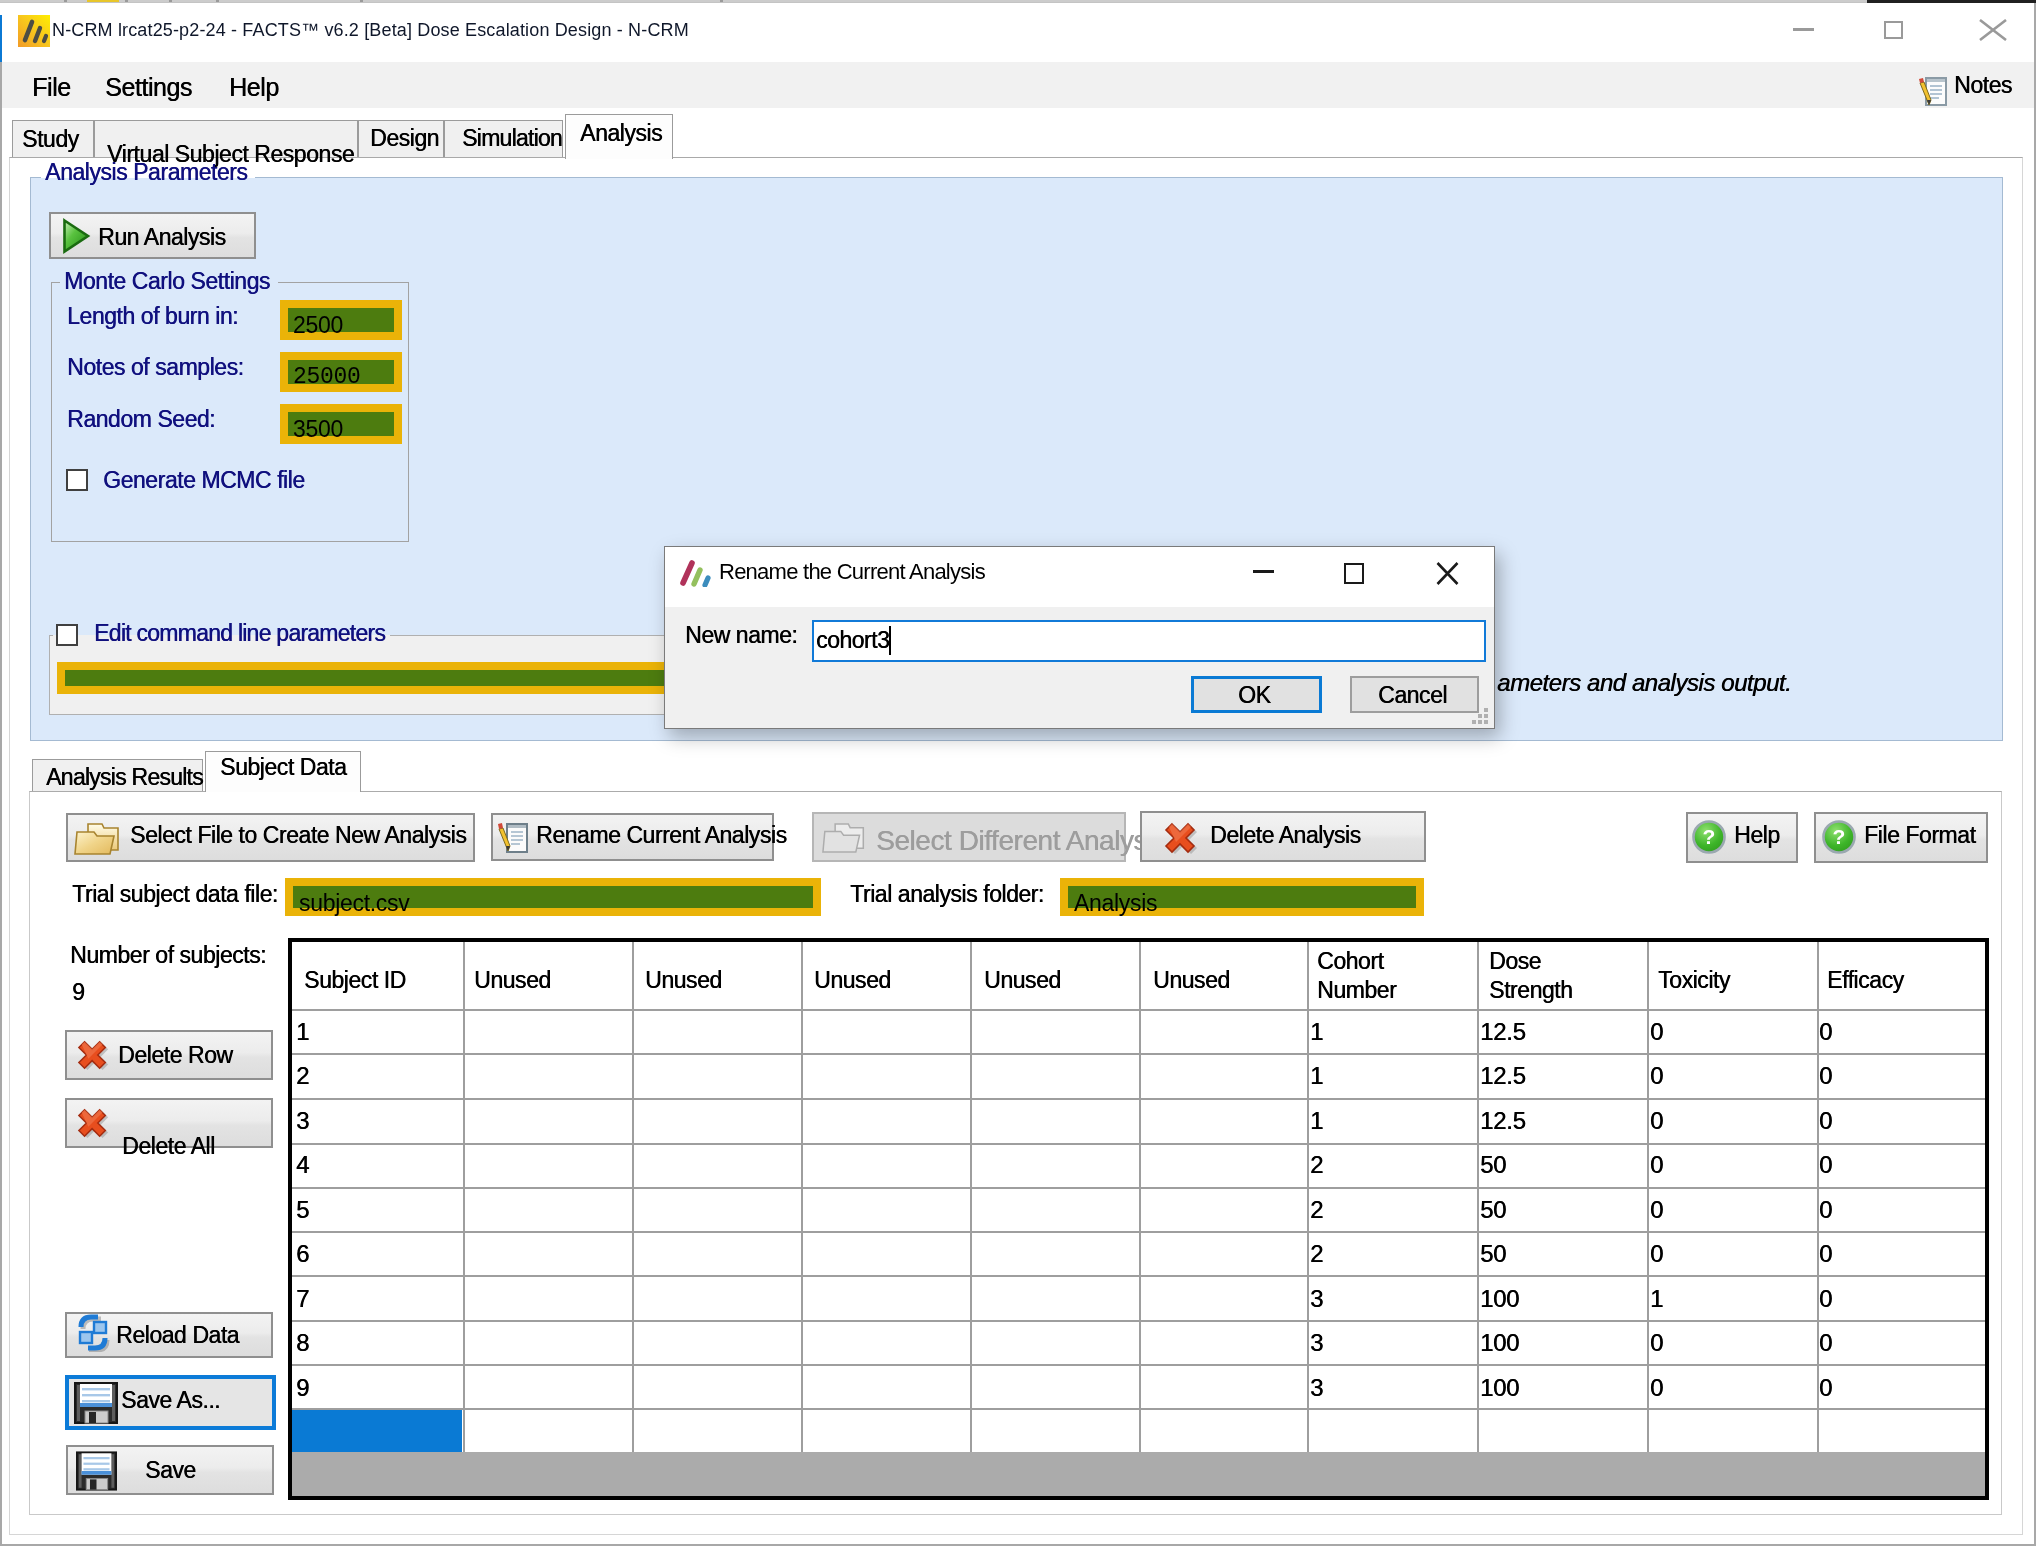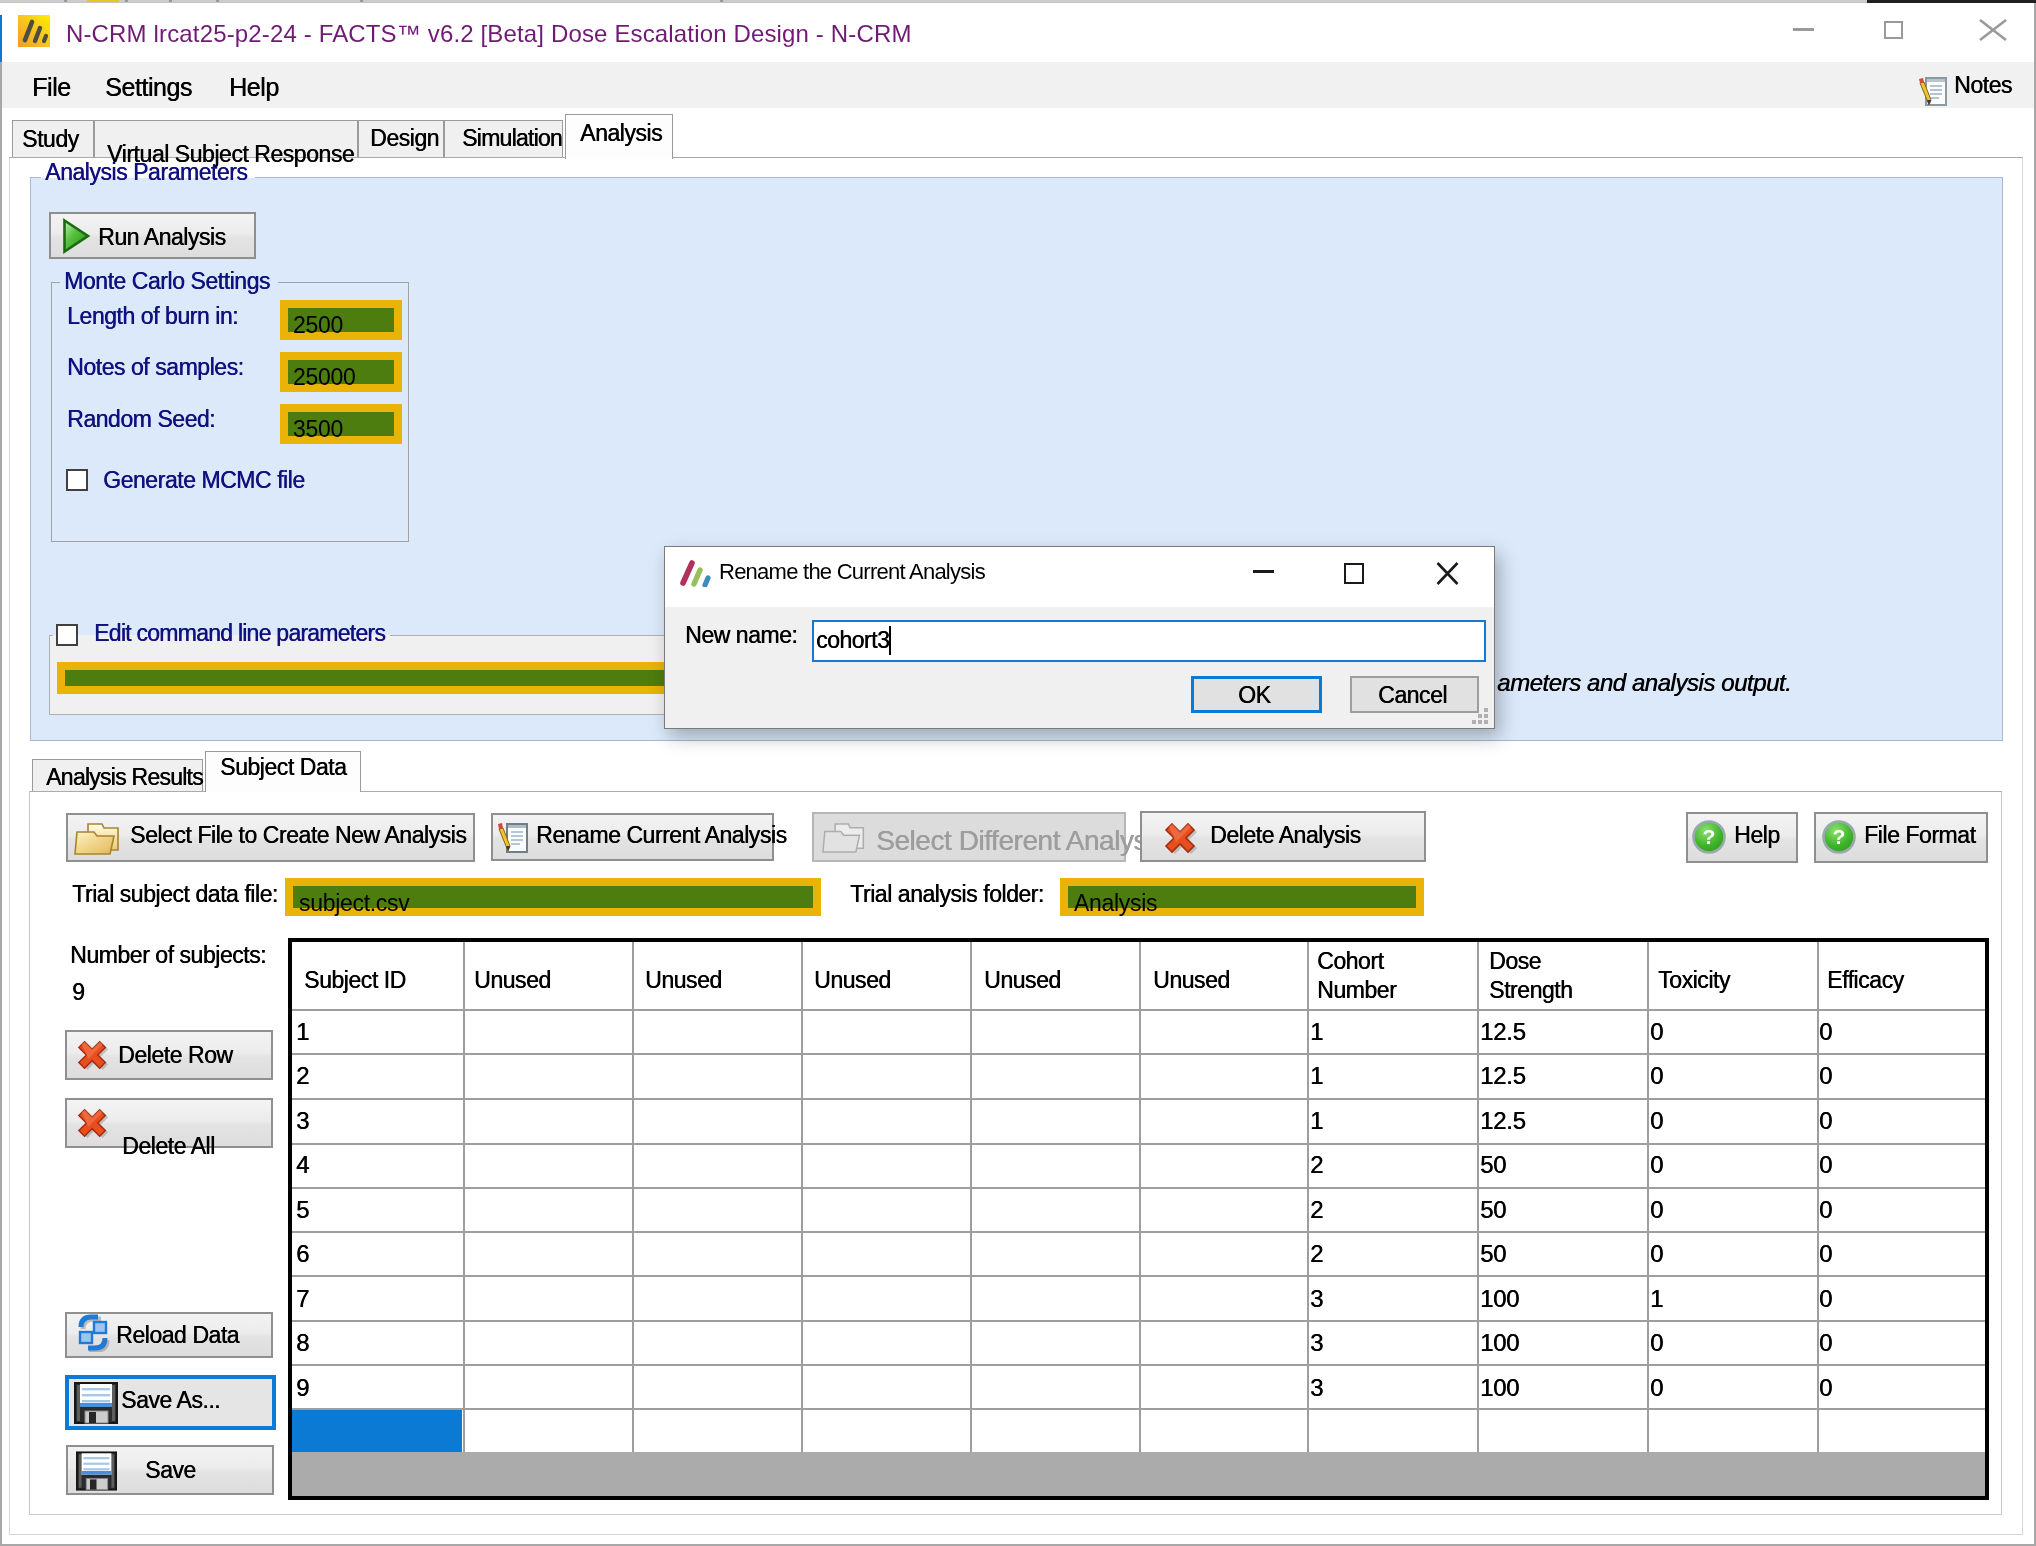--- a/index.html
+++ b/index.html
@@ -38,21 +38,21 @@
    <stop offset="0" stop-color="#f29b27"></stop>
         <stop offset="0.55" stop-color="#f8c91c"></stop>
         <stop offset="1" stop-color="#ffee00"></stop>
  </linearGradient>
     </defs>
  <rect x="0" y="0" width="32" height="32" fill="url(#gold)"></rect>
  <path d="M7 25 L14 7" stroke="#4d4d44" stroke-width="4.6" stroke-linecap="round"></path>
  <path d="M17 26 L22 13" stroke="#4d4d44" stroke-width="4.4" stroke-linecap="round"></path>
  <path d="M26 26 L28 21" stroke="#4d4d44" stroke-width="4.2" stroke-linecap="round"></path>
 </svg>
-<div class="tx" style="left:66px;top:20px;font-size:24px;letter-spacing:0.15px;color:#701a75;text-shadow:none;">N-CRM lrcat25-p2-24 - FACTS™ v6.2 [Beta] Dose Escalation Design - N-CRM</div>
+<div class="tx" style="left:52px;top:20px;font-size:18px;letter-spacing:0.15px;color:#0f172a;text-shadow:none;">N-CRM lrcat25-p2-24 - FACTS™ v6.2 [Beta] Dose Escalation Design - N-CRM</div>
 
 <div class="ab" style="left:1793px;top:28px;width:21px;height:3px;background:#9a9a9a;"></div>
 <div class="ab" style="left:1884px;top:21px;width:19px;height:18px;border:2px solid #9a9a9a;box-sizing:border-box;"></div>
 <svg class="ab" style="left:1978px;top:19px;" width="30" height="22" viewBox="0 0 30 22">
  <path d="M2 1 L28 21 M28 1 L2 21" stroke="#9a9a9a" stroke-width="2.6"></path>
 </svg>
 
 <div class="ab" style="left:2px;top:62px;width:2032px;height:46px;background:#f1f1f1;"></div>
 <div class="tx" style="left:32px;top:73px;font-size:25px;">File</div>
 <div class="tx" style="left:105px;top:73px;font-size:25px;">Settings</div>
@@ -102,21 +102,21 @@
 </svg>
 <div class="tx" style="left:98px;top:224px;">Run Analysis</div>
 
 <div class="ab" style="left:51px;top:282px;width:358px;height:260px;border:1px solid #a2a2a2;box-sizing:border-box;"></div>
 <div class="ab" style="left:60px;top:270px;width:218px;height:22px;background:#dbe9fa;"></div>
 <div class="tx navy" style="left:64px;top:268px;">Monte Carlo Settings</div>
 
 <div class="tx navy" style="left:67px;top:303px;">Length of burn in:</div>
 <div class="inp" style="left:280px;top:300px;width:122px;height:40px;padding:4px 0 0 5px;">2500</div>
 <div class="tx navy" style="left:67px;top:354px;">Notes of samples:</div>
-<div class="inp" style="left:280px;top:352px;width:122px;height:40px;padding:4px 0 0 5px;">25000</div>
+<div class="inp" style="left:280px;top:352px;width:122px;height:40px;padding:4px 0 0 5px;font-family:Liberation Mono, monospace;">25000</div>
 <div class="tx navy" style="left:67px;top:406px;">Random Seed:</div>
 <div class="inp" style="left:280px;top:404px;width:122px;height:40px;padding:4px 0 0 5px;">3500</div>
 <div class="cb" style="left:66px;top:469px;width:22px;height:22px;"></div>
 <div class="tx navy" style="left:103px;top:467px;">Generate MCMC file</div>
 
 <div class="ab" style="left:49px;top:635px;width:1201px;height:80px;background:#f0f0f0;border:1px solid #b0b0b0;border-top:none;box-sizing:border-box;"></div>
 <div class="ab" style="left:49px;top:635px;width:4px;height:1px;background:#b0b0b0;"></div>
 <div class="ab" style="left:390px;top:635px;width:860px;height:1px;background:#b0b0b0;"></div>
 <div class="cb" style="left:56px;top:624px;width:22px;height:22px;"></div>
 <div class="tx navy" style="left:94px;top:620px;letter-spacing:-0.75px;">Edit command line parameters</div>

